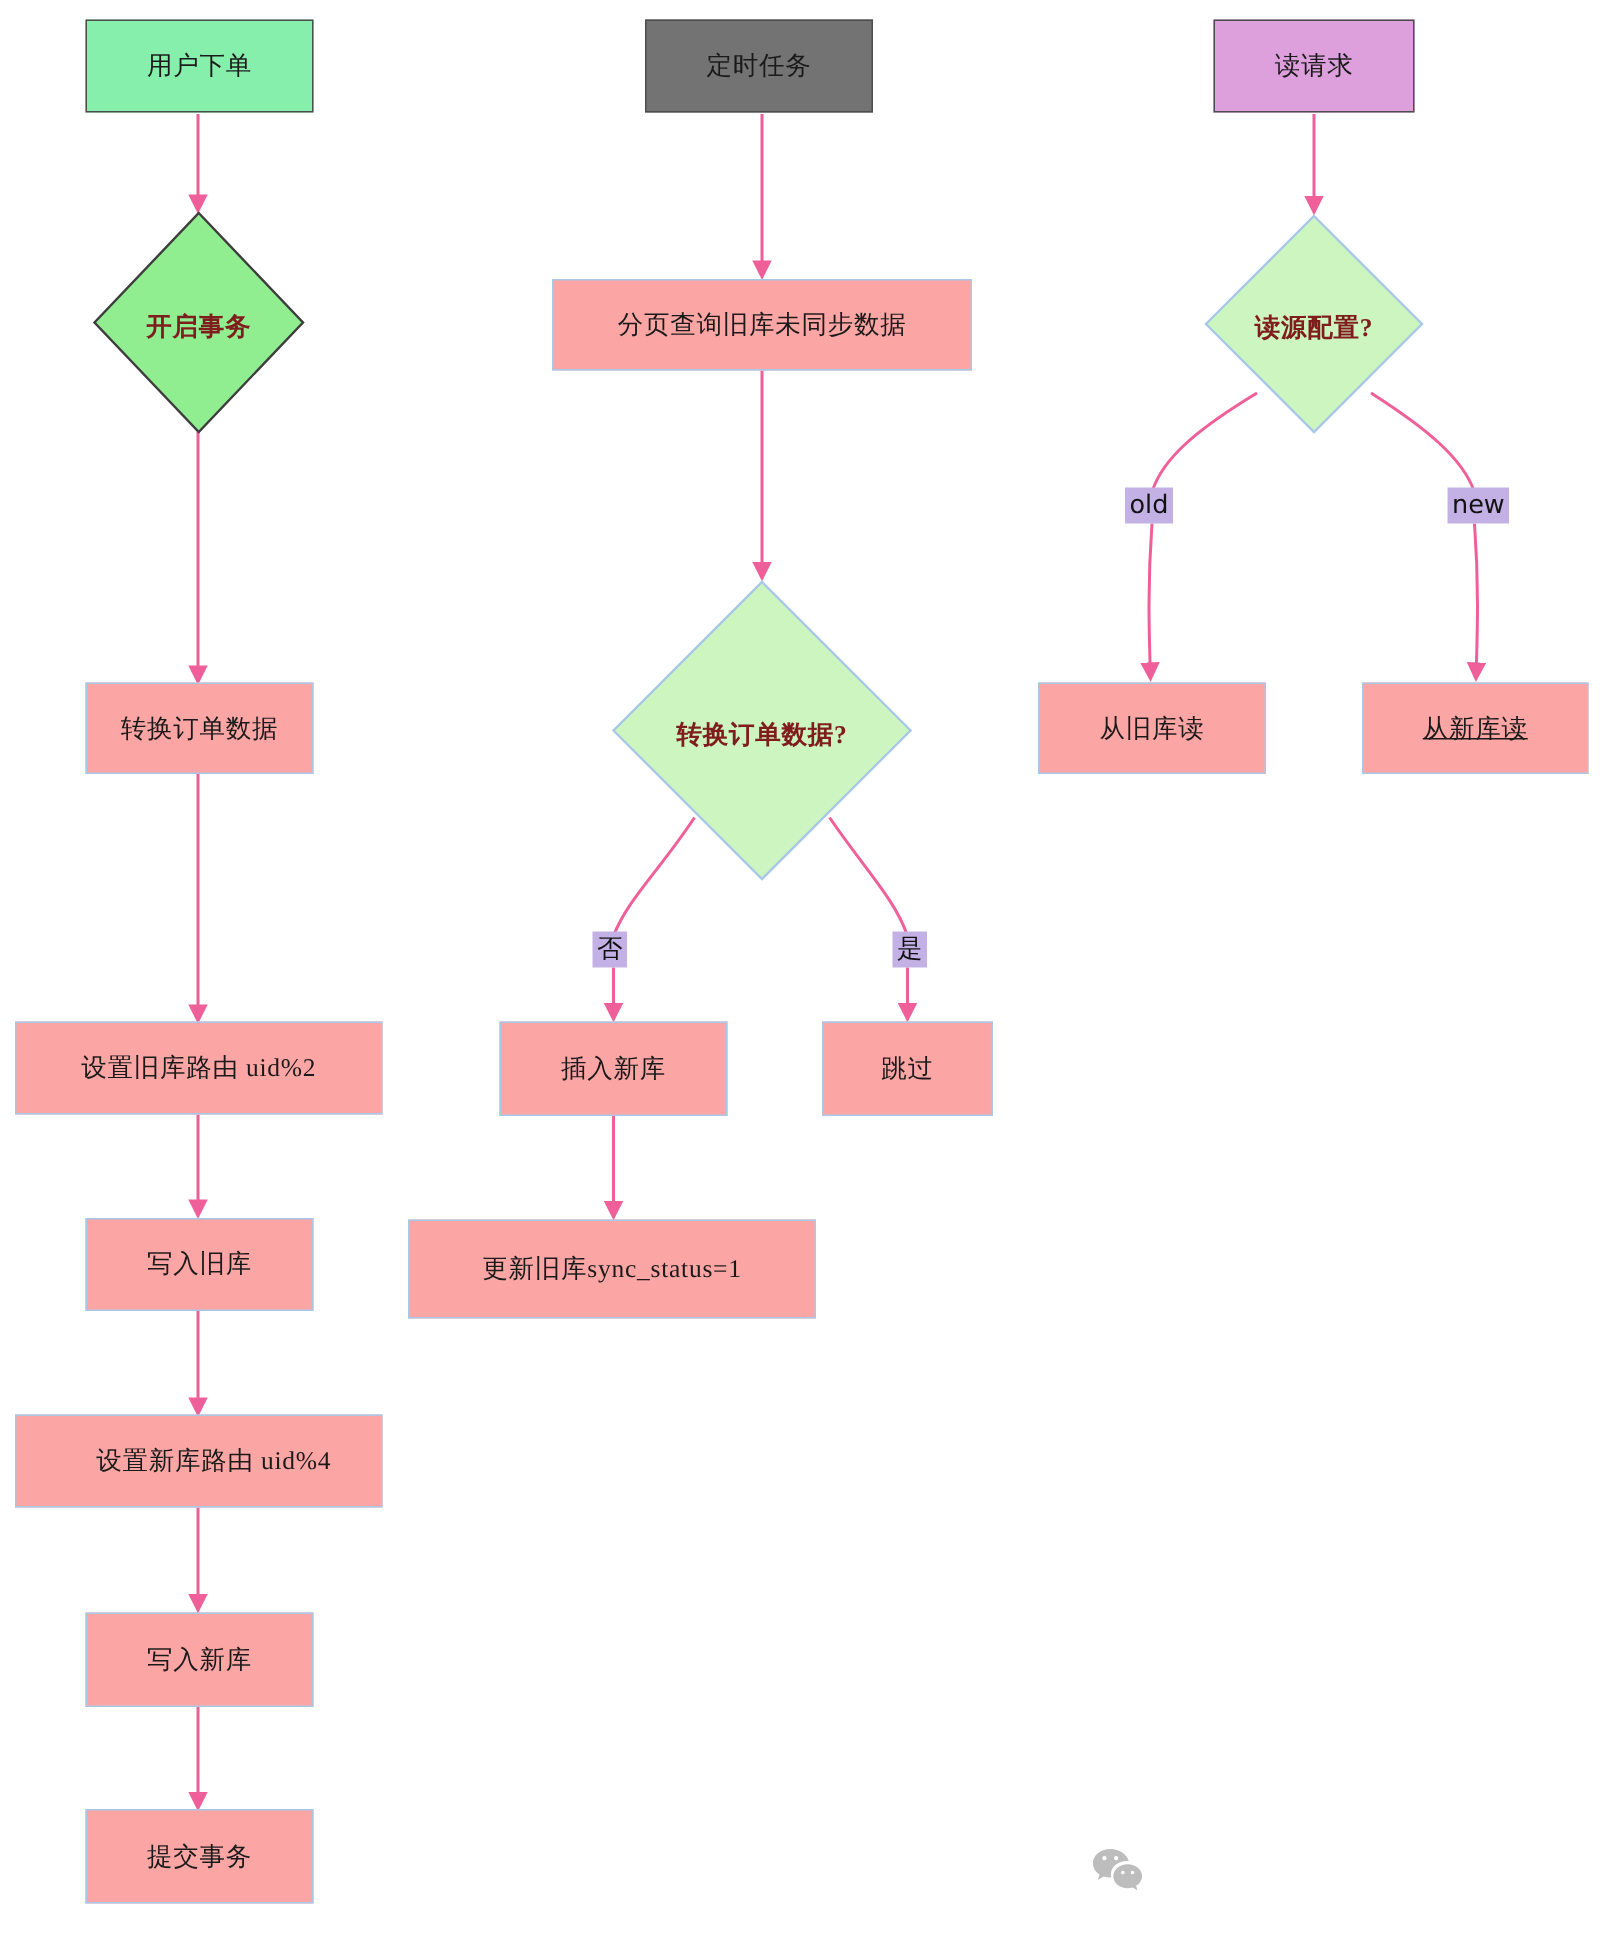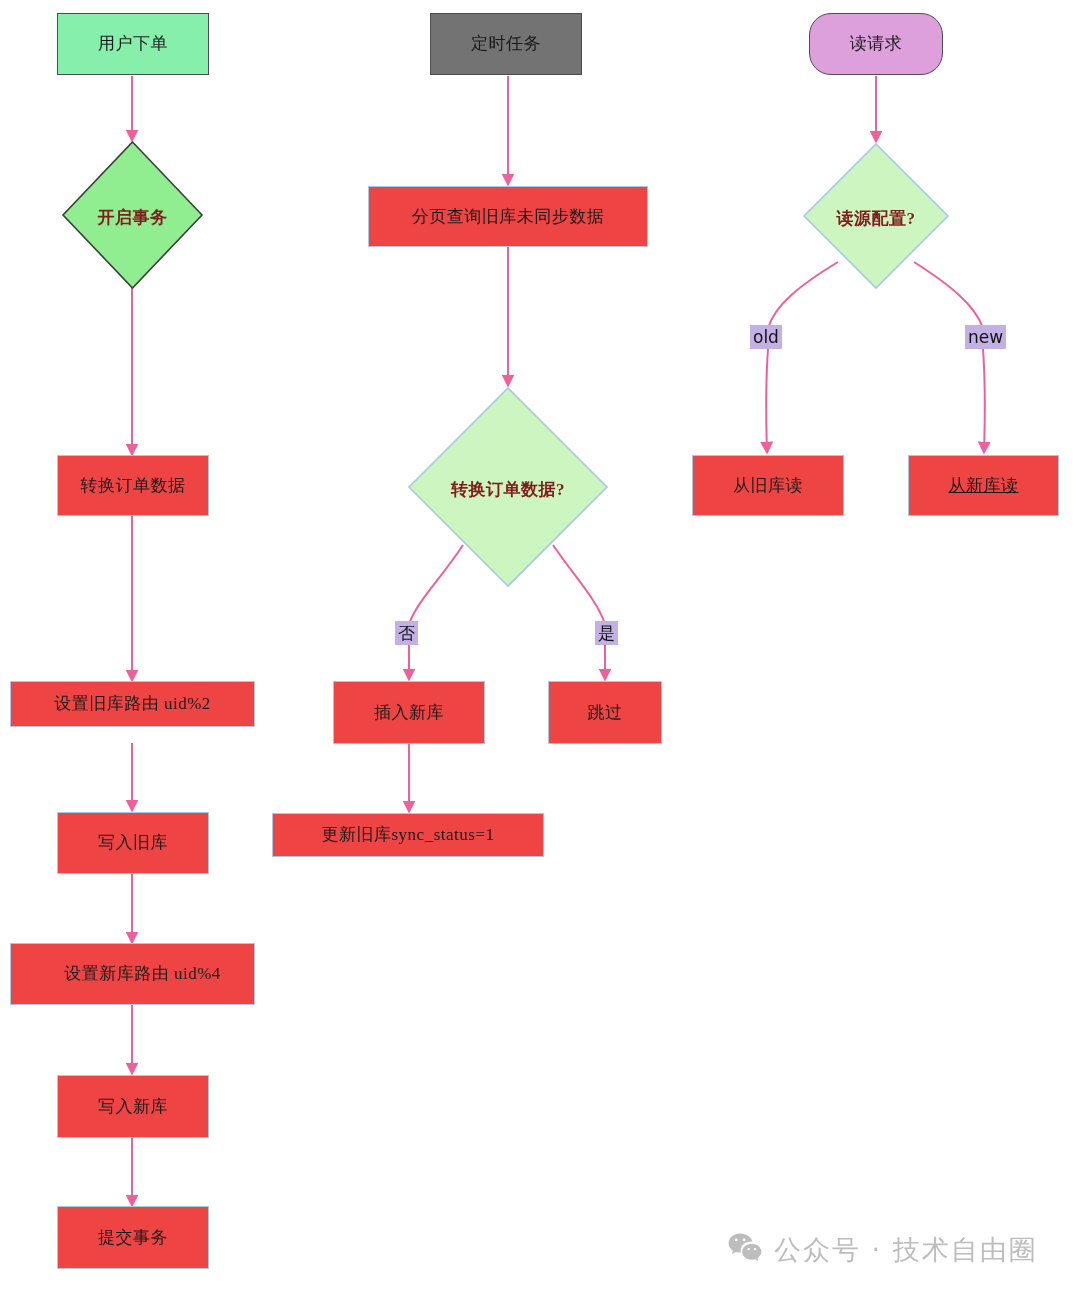--- a/index.html
+++ b/index.html
@@ -48,21 +48,21 @@
   }
   .style-start-task {
     background: #737373;
     border-color: #4d4d4d;
   }
   .style-start-read {
     background: #dda0dd;
     border-color: #4d4d4d;
   }
   .style-proc {
-    background: #ef4444;
+    background: #fca5a5;
     border-color: #a8c8e8;
     text-align: center;
   }
   .diamond-wrap {
     position: absolute;
   }
   .diamond-wrap svg {
     position: absolute;
     left: 0;
     top: 0;
@@ -157,21 +157,21 @@
     <svg width="141" height="148">
       <polygon points="70.5,1 140,74 70.5,147 1,74" fill="#90ee90" stroke="#3d3d3d" stroke-width="1.6"></polygon>
     </svg>
     <div class="diamond-label">开启事务</div>
   </div>
 
   <div class="node rect style-proc" style="left:57px; top:455px; width:152px; height:61px;">
     <span>转换订单数据</span>
   </div>
 
-  <div class="node rect style-proc" style="left:10px; top:681px; width:245px; height:46px;">
+  <div class="node rect style-proc" style="left:10px; top:681px; width:245px; height:62px;">
     <span class="mono-mix">设置旧库路由 uid%2</span>
   </div>
 
   <div class="node rect style-proc" style="left:57px; top:812px; width:152px; height:62px;">
     <span>写入旧库</span>
   </div>
 
   <div class="node rect style-proc" style="left:10px; top:943px; width:245px; height:62px;padding-left:20px;">
     <span class="mono-mix">设置新库路由 uid%4</span>
   </div>
@@ -200,25 +200,25 @@
   </div>
 
   <div class="node rect style-proc" style="left:333px; top:681px; width:152px; height:63px;">
     <span>插入新库</span>
   </div>
 
   <div class="node rect style-proc" style="left:548px; top:681px; width:114px; height:63px;">
     <span>跳过</span>
   </div>
 
-  <div class="node rect style-proc" style="left:272px; top:813px; width:272px; height:44px;">
+  <div class="node rect style-proc" style="left:272px; top:813px; width:272px; height:66px;">
     <span class="mono-mix">更新旧库sync_status=1</span>
   </div>
 
-  <div class="node rect style-start-read" style="left:809px; top:13px; width:134px; height:62px;border-radius:22px;">
+  <div class="node rect style-start-read" style="left:809px; top:13px; width:134px; height:62px;">
     <span>读请求</span>
   </div>
 
   <div class="diamond-wrap" style="left:803px; top:143px; width:146px; height:146px;">
     <svg width="146" height="146">
       <polygon points="73,1 145,73 73,145 1,73" fill="#ccf5c0" stroke="#a8c8e8" stroke-width="1.6"></polygon>
     </svg>
     <div class="diamond-label">读源配置?</div>
   </div>
 
@@ -238,16 +238,15 @@
 
   <div class="edge-label" style="left:965px; top:325px;">new</div>
 
   <div id="watermark" style="left:728px; top:1232px;">
     <span class="wm-icon">
       <svg width="34" height="29" viewBox="0 0 34 29" aria-hidden="true">
         <path d="M12.2 0.6C5.7 0.6 0.6 4.9 0.6 10.2c0 3 1.7 5.7 4.4 7.5l-1.1 3.4 4-2.1c1.3 0.4 2.6 0.6 4 0.6 0.3 0 0.7 0 1-0.1-0.2-0.7-0.3-1.4-0.3-2.1 0-4.9 4.8-8.8 10.7-8.8 0.4 0 0.8 0 1.2 0.1C23.3 4.2 18.3 0.6 12.2 0.6z M8.3 8.2c-0.8 0-1.4-0.6-1.4-1.4 0-0.8 0.6-1.4 1.4-1.4 0.8 0 1.4 0.6 1.4 1.4C9.7 7.6 9.1 8.2 8.3 8.2z M16.1 8.2c-0.8 0-1.4-0.6-1.4-1.4 0-0.8 0.6-1.4 1.4-1.4 0.8 0 1.4 0.6 1.4 1.4C17.5 7.6 16.9 8.2 16.1 8.2z" fill="#bdbdbd"></path>
         <path d="M33.4 18.8c0-4.4-4.3-8-9.6-8-5.3 0-9.6 3.6-9.6 8 0 4.4 4.3 8 9.6 8 1.1 0 2.2-0.2 3.2-0.5l3.3 1.8-0.9-2.9C31.9 23.6 33.4 21.4 33.4 18.8z M20.6 17.5c-0.6 0-1.2-0.5-1.2-1.2 0-0.6 0.5-1.2 1.2-1.2 0.6 0 1.2 0.5 1.2 1.2C21.8 17 21.2 17.5 20.6 17.5z M27 17.5c-0.6 0-1.2-0.5-1.2-1.2 0-0.6 0.5-1.2 1.2-1.2 0.6 0 1.2 0.5 1.2 1.2C28.2 17 27.6 17.5 27 17.5z" fill="#bdbdbd"></path>
       </svg>
     </span>
-    <span>公众号 · 技术自由圈</span>
   </div>
 
 </div>
 
 </body></html>

